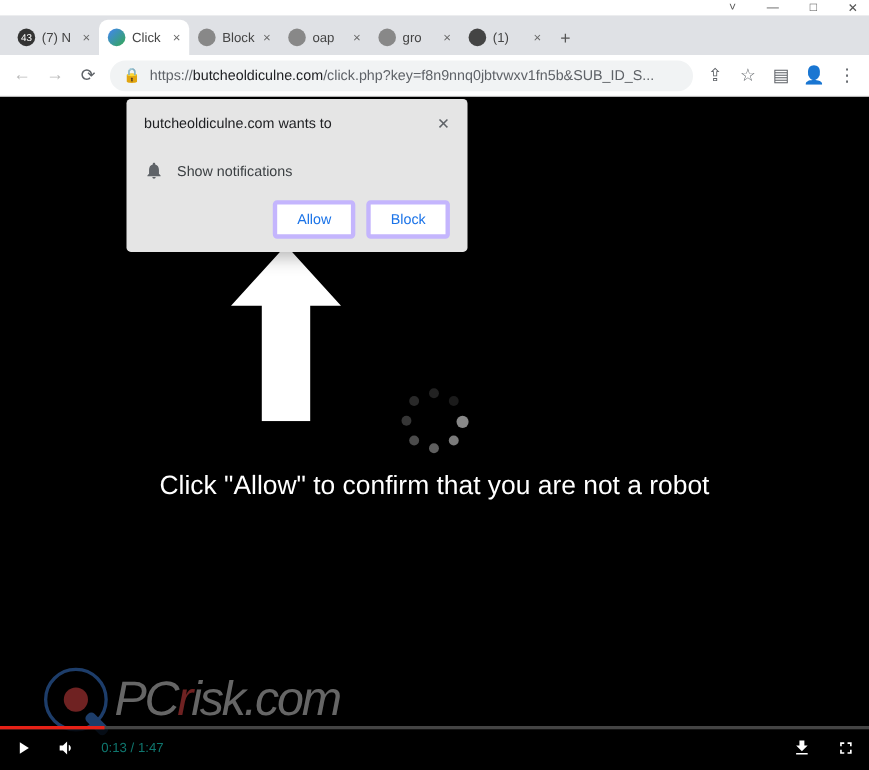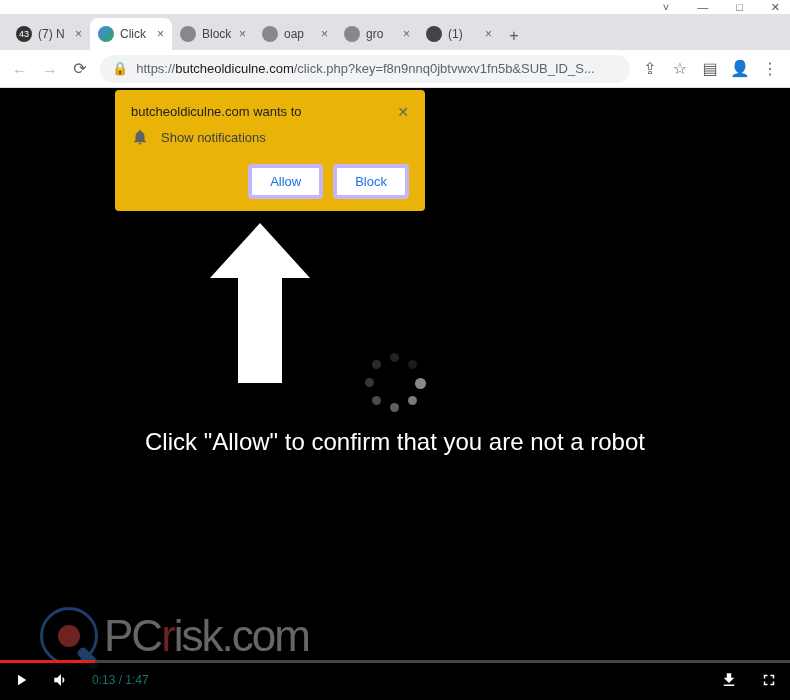--- a/index.html
+++ b/index.html
@@ -22,37 +22,37 @@
 .omni{flex:1;height:28px;background:#f1f3f4;border-radius:14px;display:flex;align-items:center;padding:0 12px;gap:8px;font-size:13px;color:#202124}
 .omni .lock{color:#5f6368}
 .omni .scheme{color:#5f6368}
 .omni .url{white-space:nowrap;overflow:hidden}
 .content{position:relative;height:612px;background:#000;overflow:hidden}
 .arrow{position:absolute;left:210px;top:135px;width:100px;height:160px}
 .arrow svg{width:100%;height:100%}
 .spinner{position:absolute;left:360px;top:260px;width:70px;height:70px}
 .spinner .dot{position:absolute;width:9px;height:9px;border-radius:50%;background:#888}
 .maintext{position:absolute;left:0;top:340px;width:100%;text-align:center;color:#fff;font-size:24px;font-family:Arial}
-.popup{position:absolute;left:115px;top:2px;width:310px;background:#eab308;border-radius:4px;box-shadow:0 4px 16px rgba(0,0,0,.3);padding:14px 16px 12px}
+.popup{position:absolute;left:115px;top:2px;width:310px;background:#e5e5e5;border-radius:4px;box-shadow:0 4px 16px rgba(0,0,0,.3);padding:14px 16px 12px}
 .popup .ptop{display:flex;justify-content:space-between;align-items:flex-start}
 .popup .ptitle{font-size:13px;color:#202124}
 .popup .px{font-size:14px;color:#5f6368;cursor:pointer}
-.popup .prow{display:flex;align-items:center;gap:12px;margin-top:8px;font-size:13px;color:#3c4043}
+.popup .prow{display:flex;align-items:center;gap:12px;margin-top:26px;font-size:13px;color:#3c4043}
 .popup .bell{width:18px;height:18px}
 .popup .pbtns{display:flex;justify-content:flex-end;gap:10px;margin-top:18px}
 .popup .pbtn{padding:6px 18px;border:4px solid #c4b5fd;border-radius:4px;font-size:13px;color:#1a73e8;background:#fff;cursor:pointer}
 .videobar{position:absolute;bottom:0;left:0;right:0;height:40px;background:rgba(0,0,0,.8);display:flex;align-items:center;padding:0 12px;gap:22px;color:#0f766e;font-size:12px}
 .videobar .prog{position:absolute;top:0;left:0;right:0;height:3px;background:#444}
 .videobar .prog .fill{height:100%;background:#e62117;width:12%}
 .vico{width:18px;height:18px;display:flex;align-items:center;justify-content:center;cursor:pointer}
 .watermark{position:absolute;left:40px;bottom:35px;display:flex;align-items:center;gap:6px;opacity:.5}
 .watermark .logo{width:58px;height:58px;border-radius:50%;border:3px solid #3b7bd4;display:flex;align-items:center;justify-content:center;position:relative}
 .watermark .logo::before{content:"";width:22px;height:22px;border-radius:50%;background:#d44}
 .watermark .logo::after{content:"";position:absolute;width:10px;height:24px;background:#3b7bd4;bottom:-8px;right:2px;transform:rotate(-45deg);border-radius:4px}
-.watermark .wt{color:#ccc;font-size:44px;letter-spacing:-2px}
+.watermark .wt{color:#ccc;font-size:44px;font-style:italic;letter-spacing:-2px}
 .watermark .wt .r{color:#d44}
 </style>
 </head>
 <body>
 
 <div class="titlebar">
   <span>˅</span>
   <span>—</span>
   <span>□</span>
   <span>✕</span>

